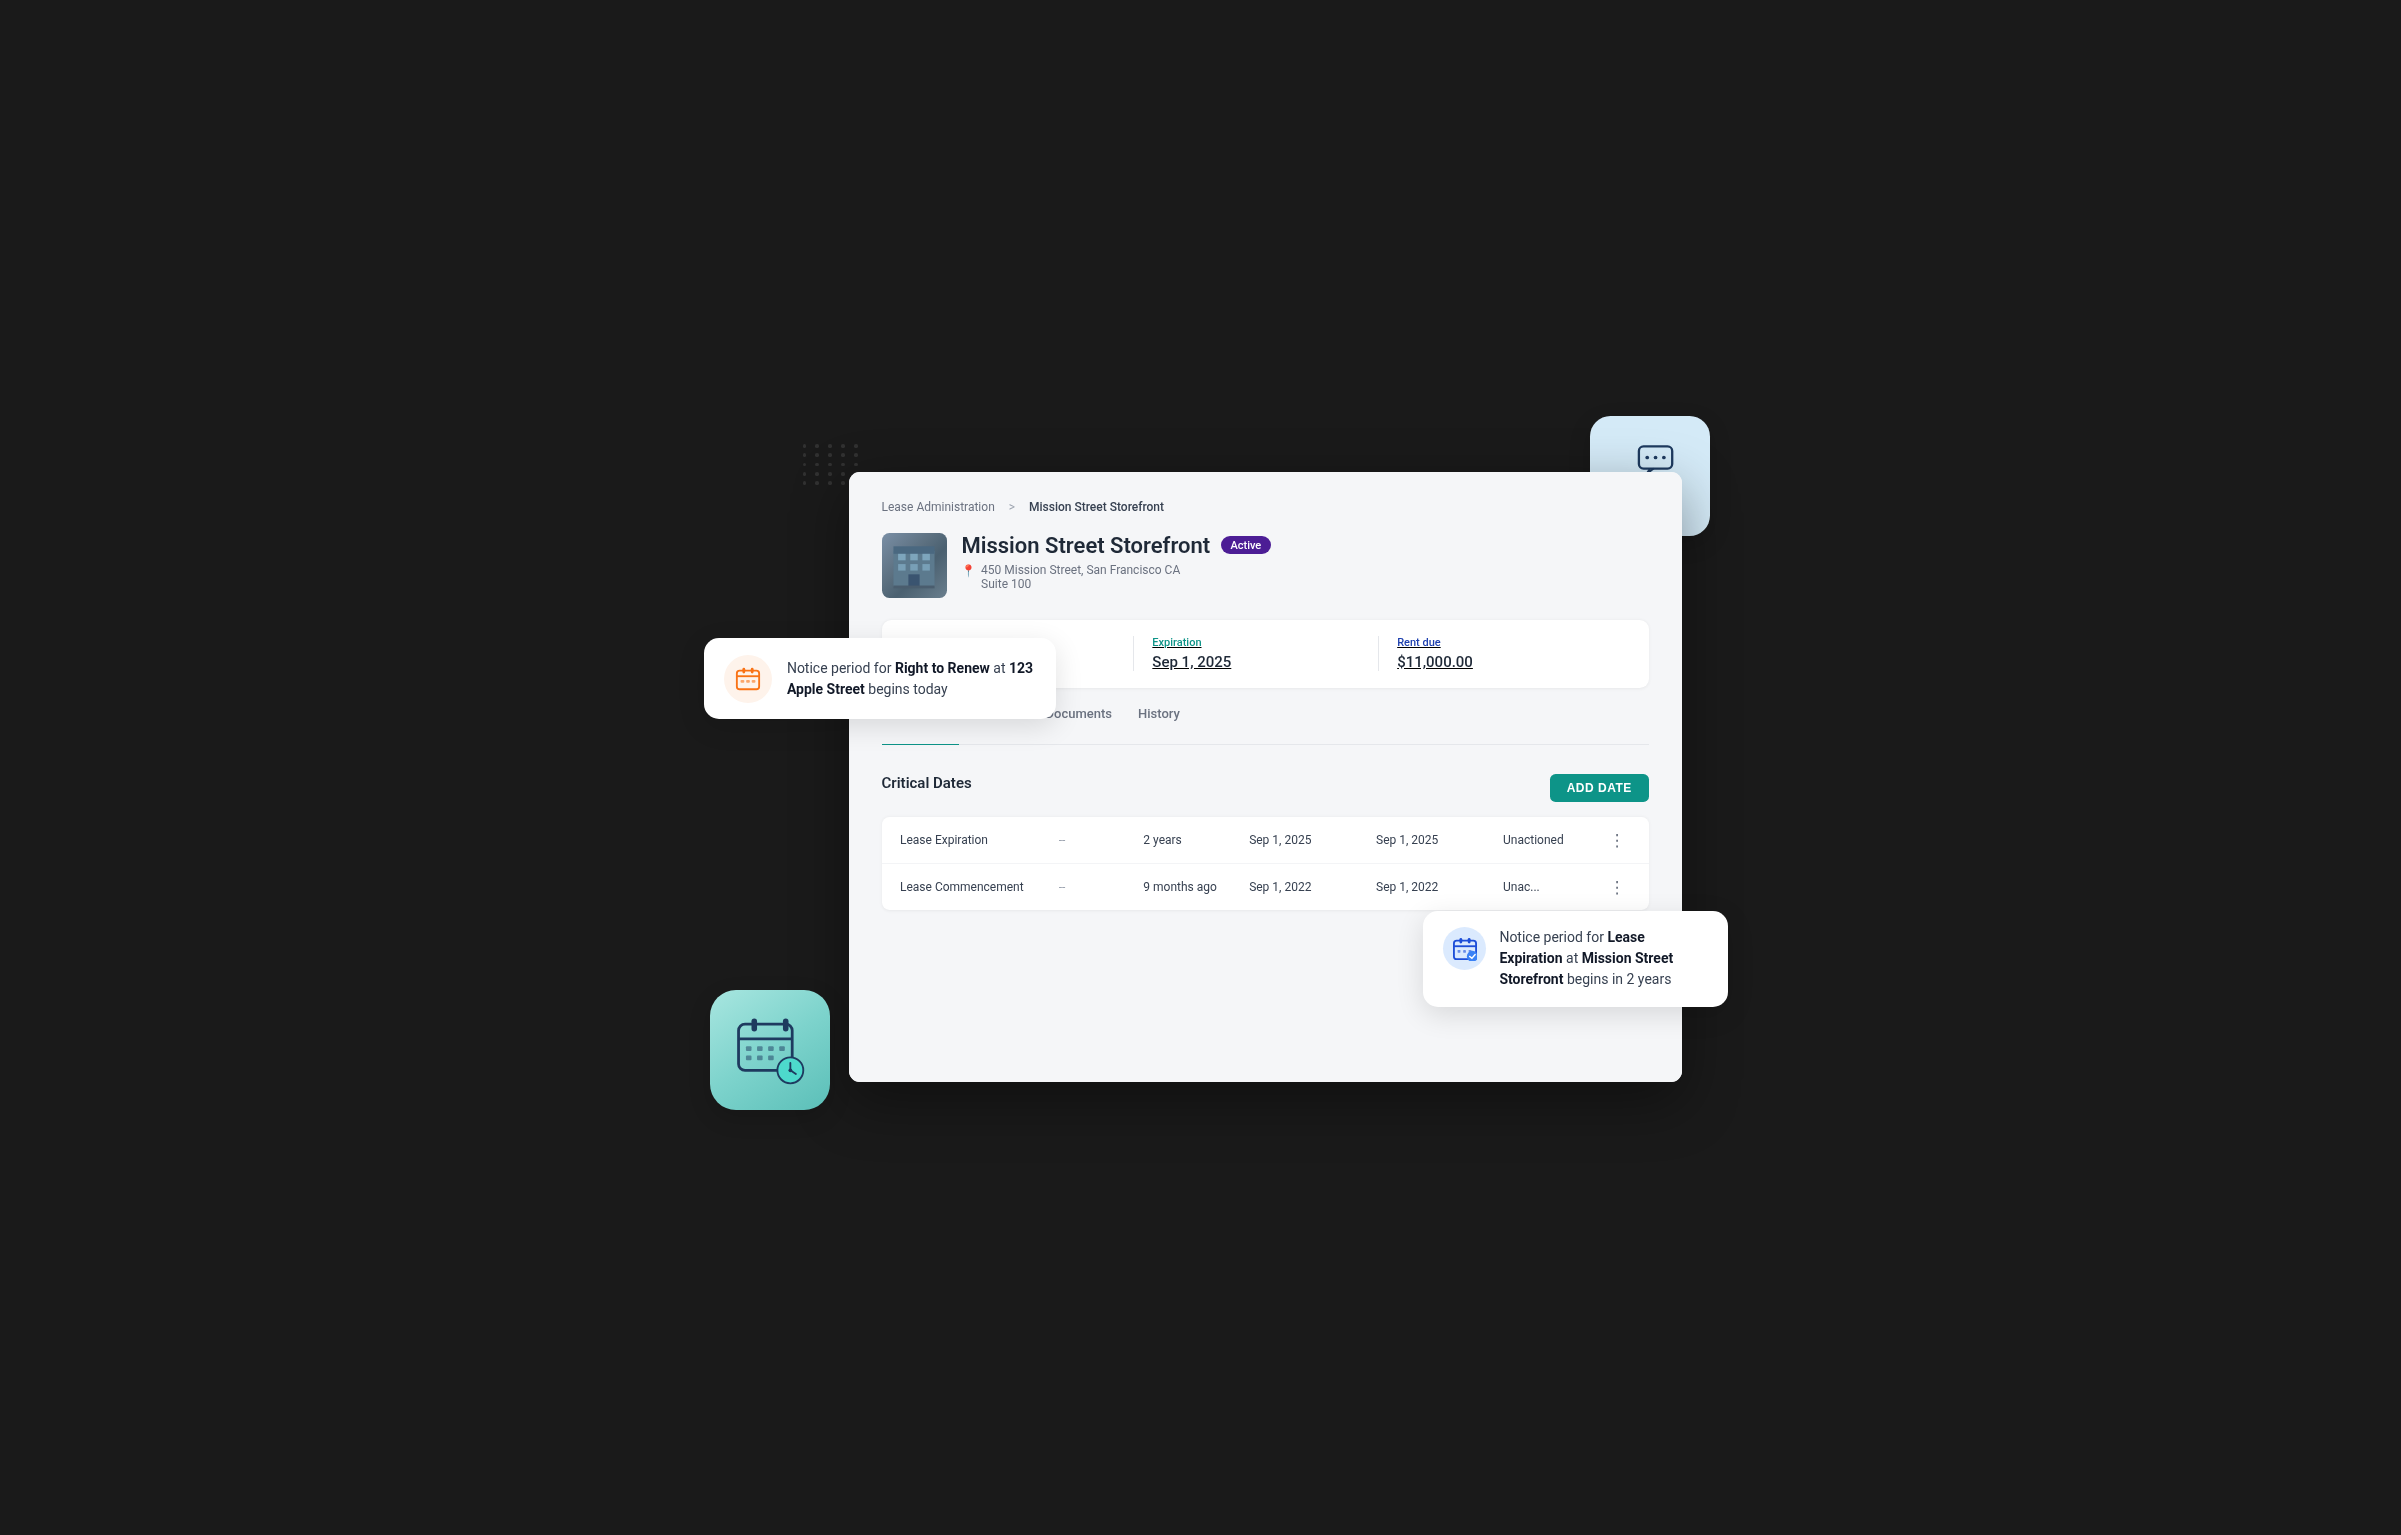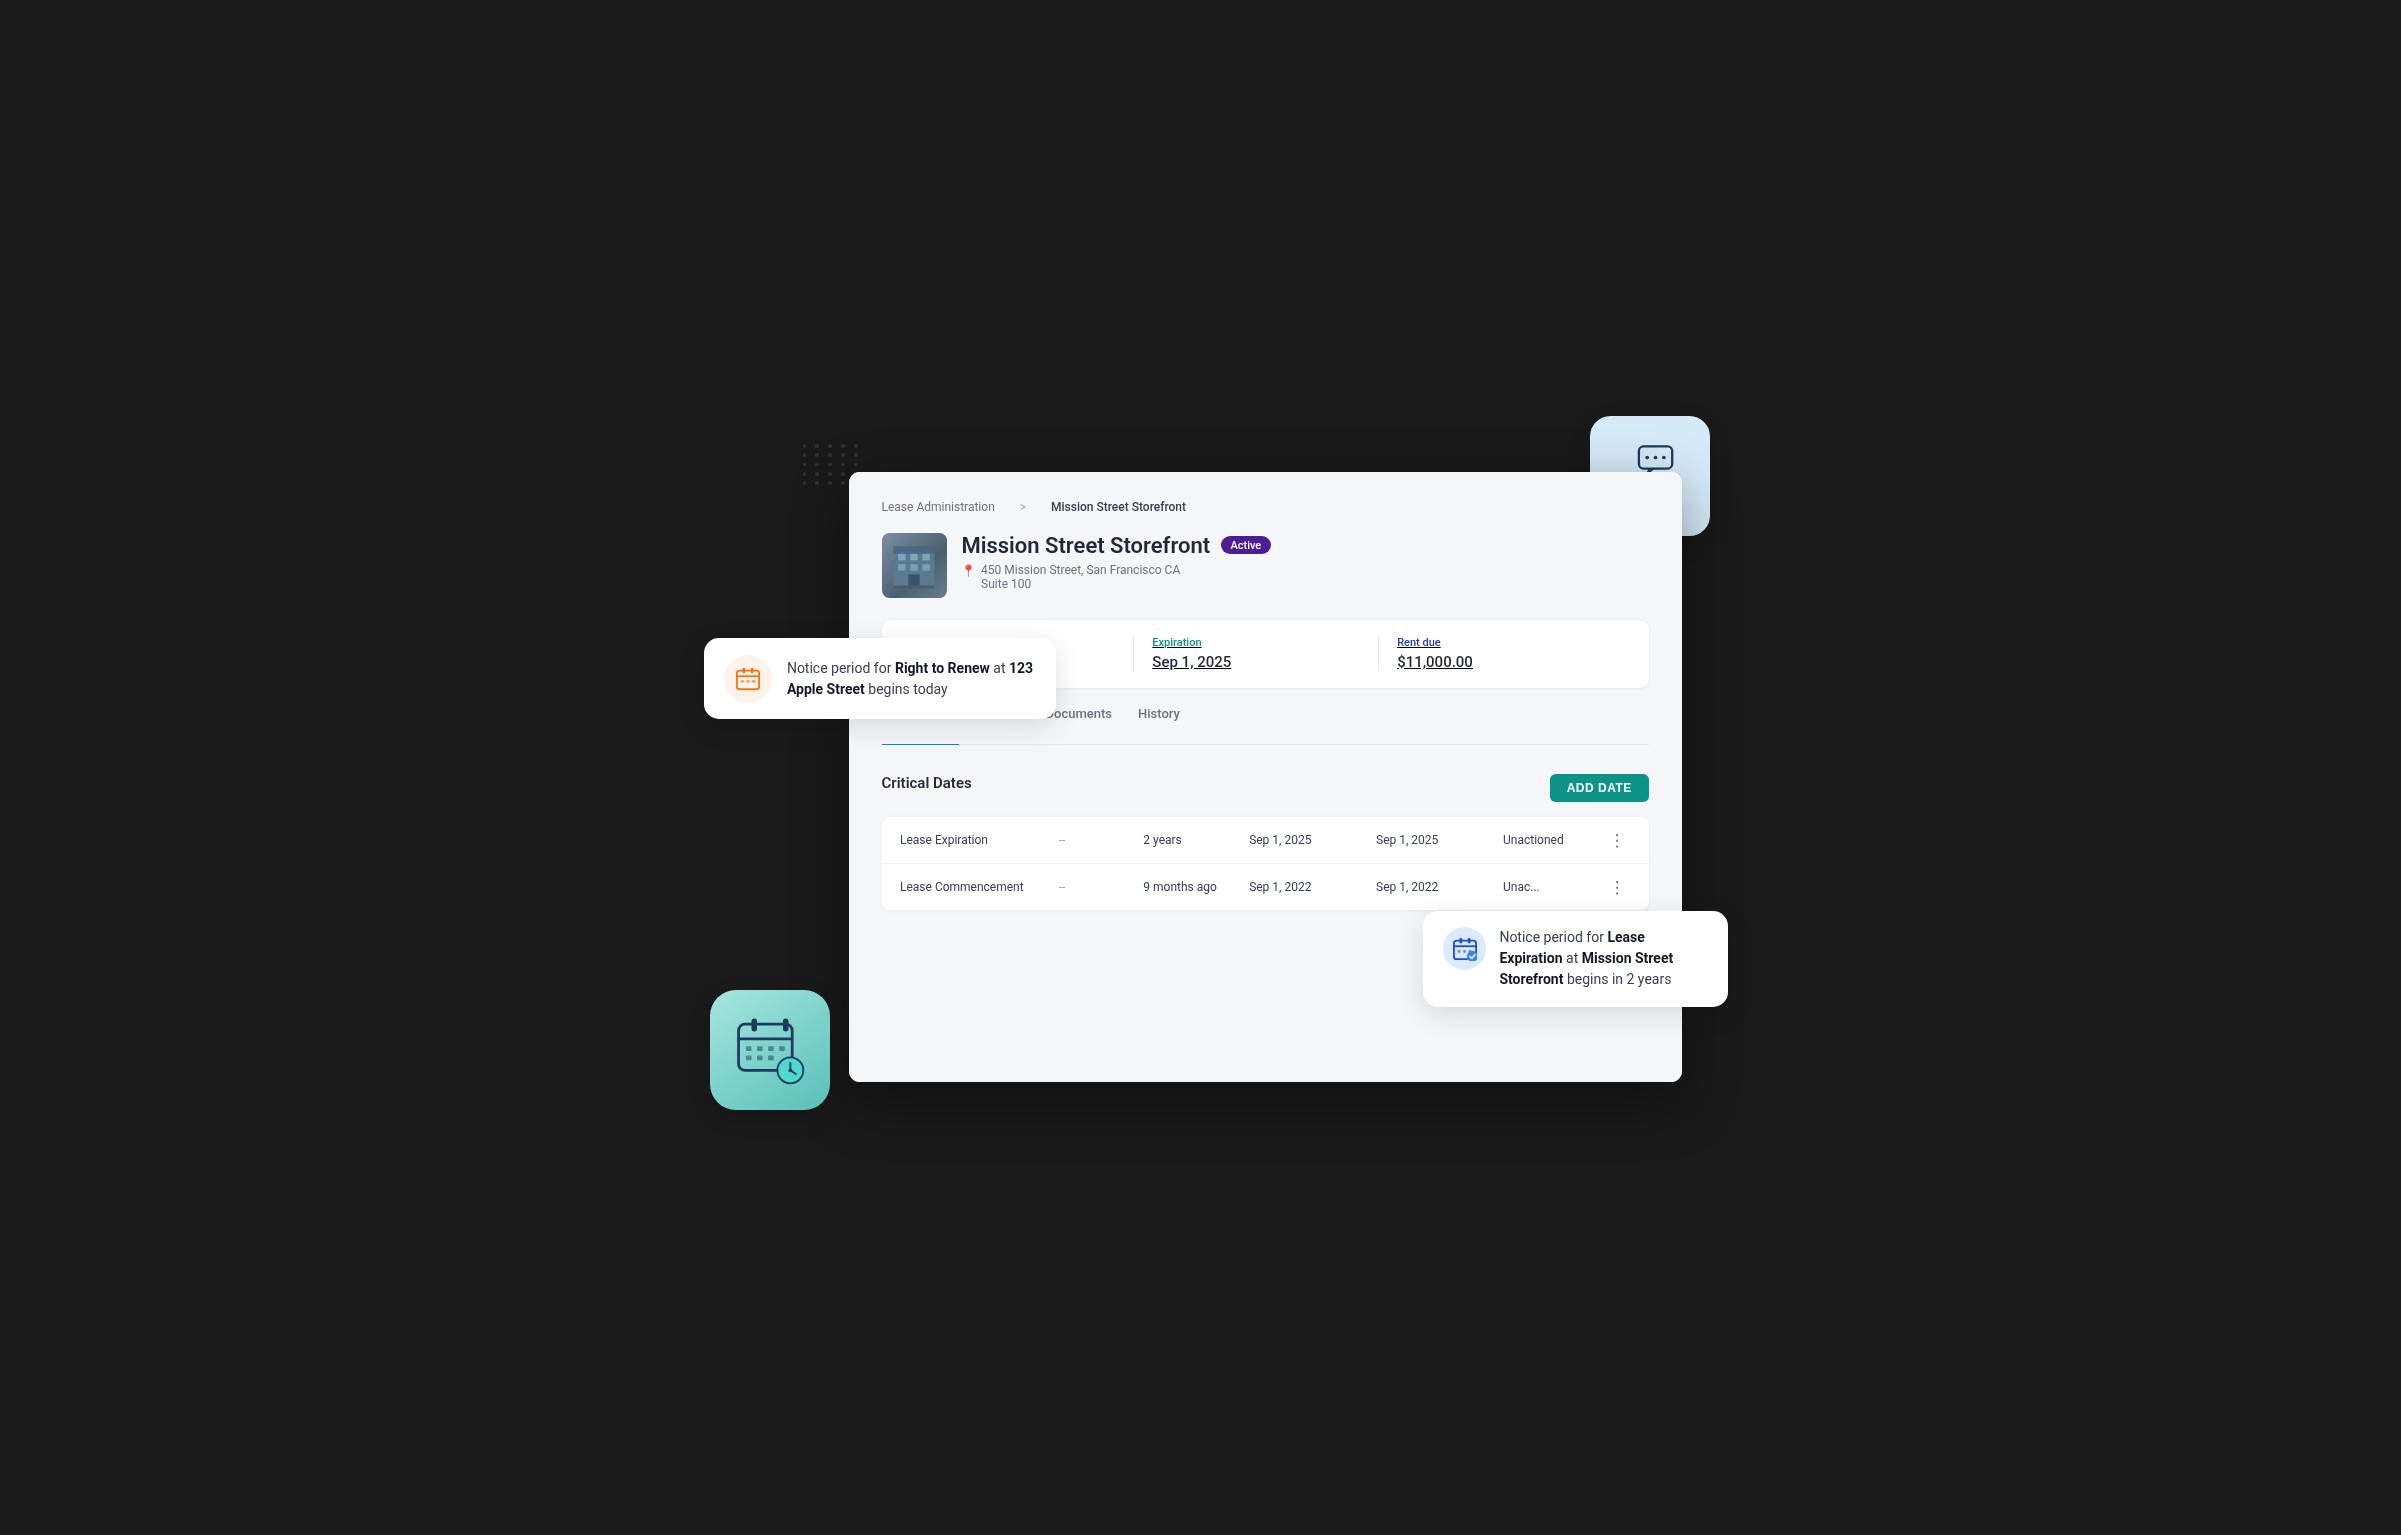--- a/index.html
+++ b/index.html
@@ -36,21 +36,21 @@
       padding: 28px 33px;
       background: #f5f6f8;
       height: 100%;
       overflow: hidden;
     }
 
     
     .breadcrumb {
       display: flex;
       align-items: center;
-      gap: 25px;
+      gap: 14px;
       font-size: 12px;
       color: #6b7280;
       margin-bottom: 18.5px;
     }
     .breadcrumb-link {
       color: #6b7280;
       text-decoration: none;
     }
     .breadcrumb-sep {
       color: #9ca3af;

